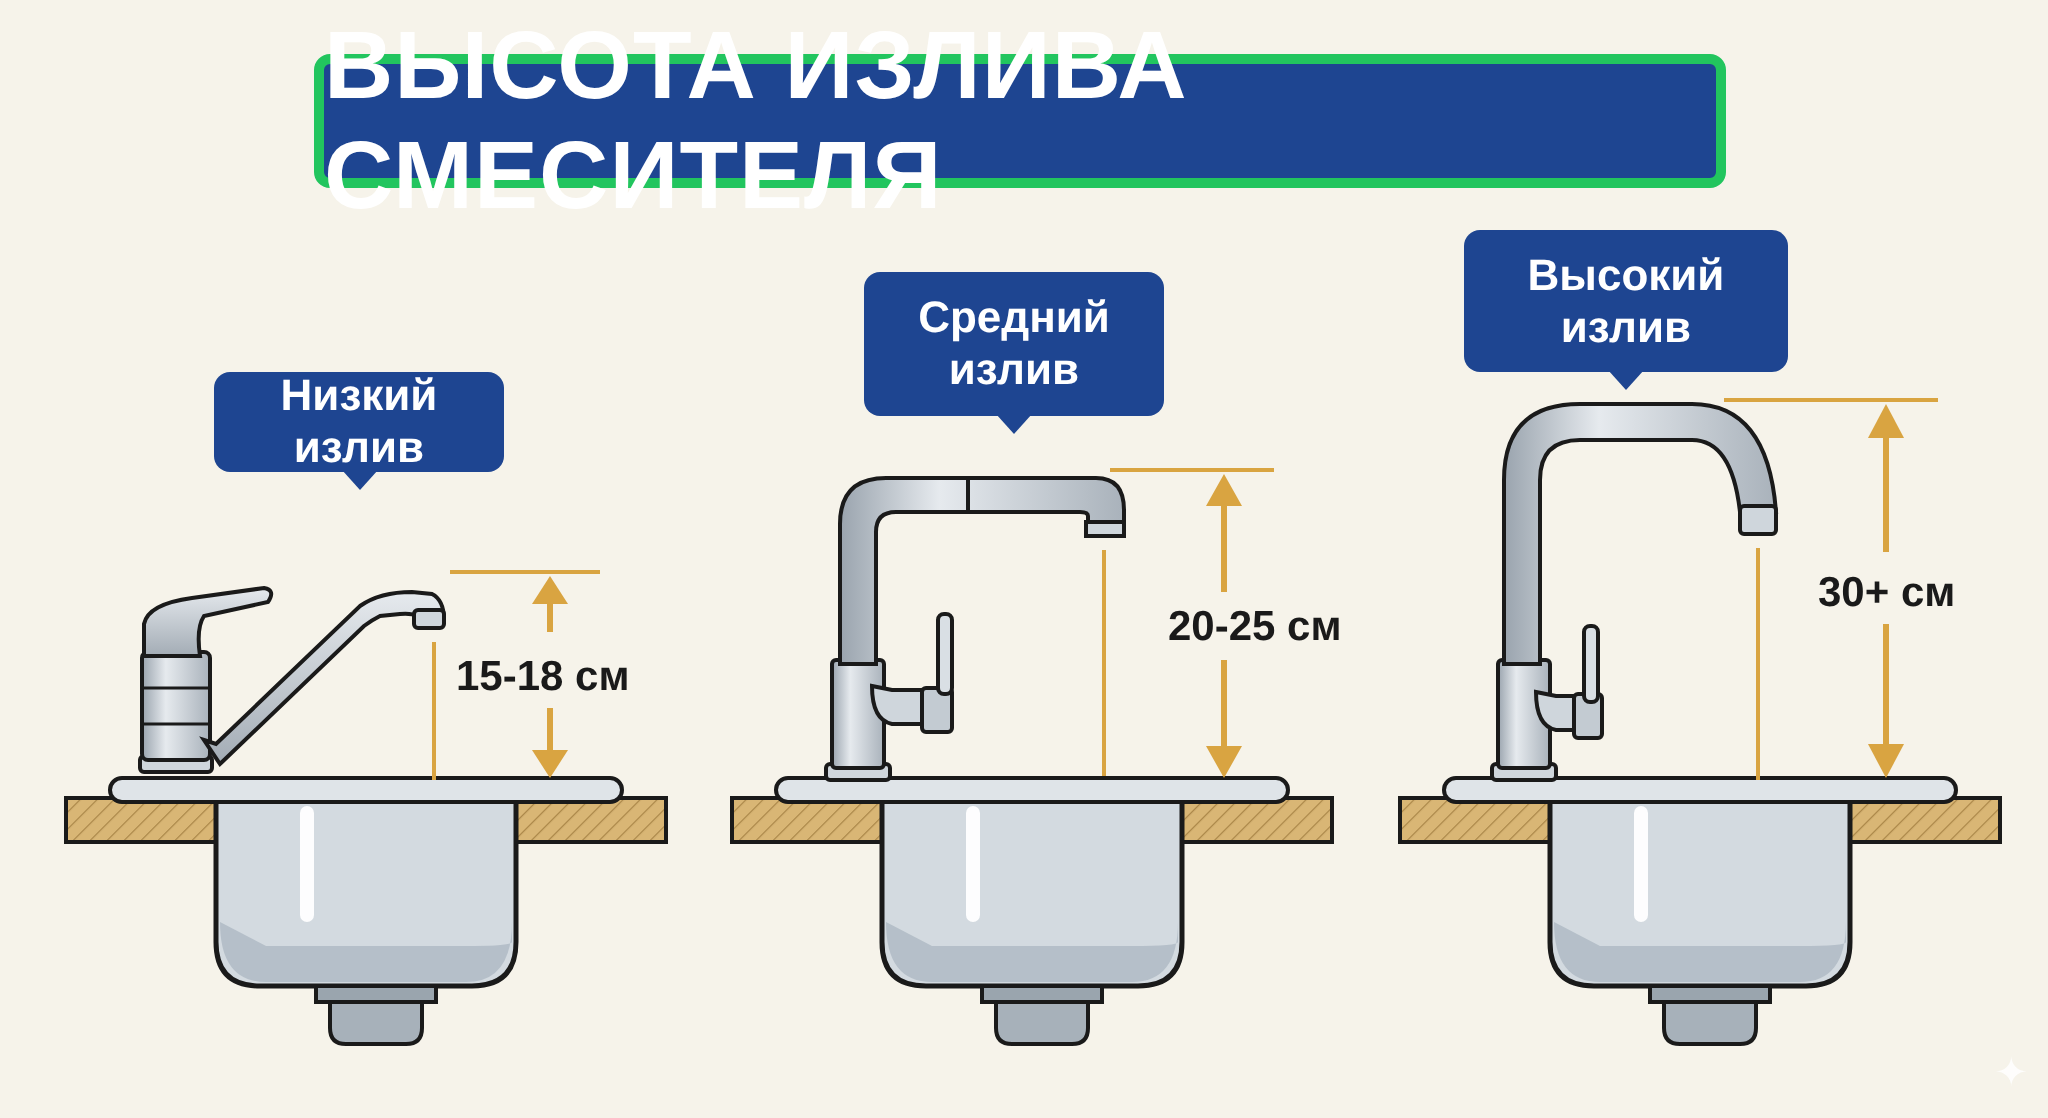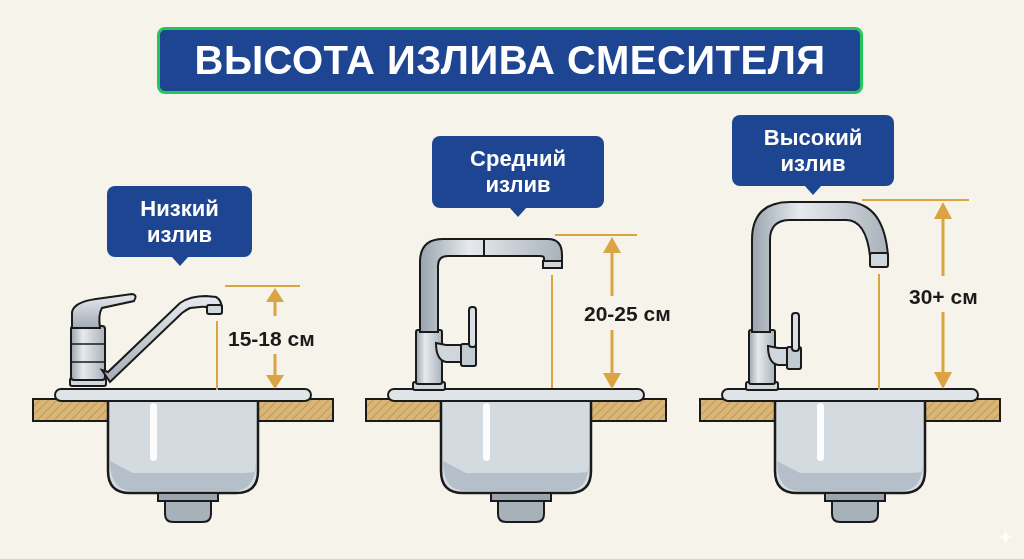--- a/index.html
+++ b/index.html
@@ -1,17 +1,17 @@
 <!DOCTYPE html>
 <html><head>
 <meta charset="utf-8">
 <style>
   html, body { margin:0; padding:0; }
   body { width:1024px; height:559px; background:#f6f3ea; position:relative; overflow:hidden; font-family:"Liberation Sans", sans-serif; }
-  .title { position:absolute; left:157px; top:27px; width:706px; height:67px; background:#1e4591; border-radius:8px; border:3px solid #22c55e; box-sizing:border-box; display:flex; align-items:center; justify-content:center; color:#fff; font-weight:bold; font-size:40px; letter-spacing:0.5px; }
+  .title { position:absolute; left:157px; top:27px; width:706px; height:67px; background:#1e4591; border-radius:8px; border:5px solid #22c55e; box-sizing:border-box; display:flex; align-items:center; justify-content:center; color:#fff; font-weight:bold; font-size:48px; letter-spacing:0.5px; }
   .bubble { position:absolute; background:#1e4591; border-radius:8px; color:#fff; font-weight:bold; font-size:22px; line-height:26px; text-align:center; display:flex; flex-direction:column; justify-content:center; }
   .bubble::after { content:""; position:absolute; left:50%; bottom:-9px; margin-left:-9px; border-left:9px solid transparent; border-right:9px solid transparent; border-top:10px solid #1e4591; }
   .dim-label { position:absolute; font-weight:bold; font-size:21px; color:#1a1a1a; white-space:nowrap; }
   svg.scene { position:absolute; left:0; top:0; }
   .sparkle { position:absolute; right:10px; bottom:10px; color:#fff; font-size:20px; opacity:0.9; }
 </style>
 </head>
 <body>
 
 <div class="title">ВЫСОТА ИЗЛИВА СМЕСИТЕЛЯ</div>
@@ -100,25 +100,25 @@
 
     <line x1="862" y1="200" x2="969" y2="200" stroke="#d9a441" stroke-width="2"></line>
     <line x1="879" y1="274" x2="879" y2="390" stroke="#d9a441" stroke-width="2"></line>
     <line x1="943" y1="218" x2="943" y2="276" stroke="#d9a441" stroke-width="3"></line>
     <polygon points="943,202 934,219 952,219" fill="#d9a441"></polygon>
     <line x1="943" y1="312" x2="943" y2="374" stroke="#d9a441" stroke-width="3"></line>
     <polygon points="943,389 934,372 952,372" fill="#d9a441"></polygon>
   </g>
 </svg>
 
-<div class="bubble" style="left:107px;top:186px;width:145px;height:71px;">
+<div class="bubble" style="left:107px;top:186px;width:145px;height:50px;">
   <span>Низкий</span>
   <span>излив</span>
 </div>
-<div class="bubble" style="left:432px;top:136px;width:172px;height:72px;">
+<div class="bubble" style="left:432px;top:136px;width:150px;height:72px;">
   <span>Средний</span>
   <span>излив</span>
 </div>
 <div class="bubble" style="left:732px;top:115px;width:162px;height:71px;">
   <span>Высокий</span>
   <span>излив</span>
 </div>
 
 <div class="dim-label" style="left:228px;top:327px;text-align:center;">15-18 см</div>
 <div class="dim-label" style="left:569px;top:302px;margin-left:15px;">20-25 см</div>

